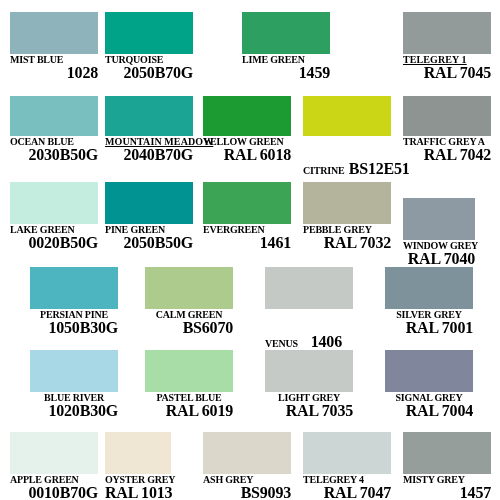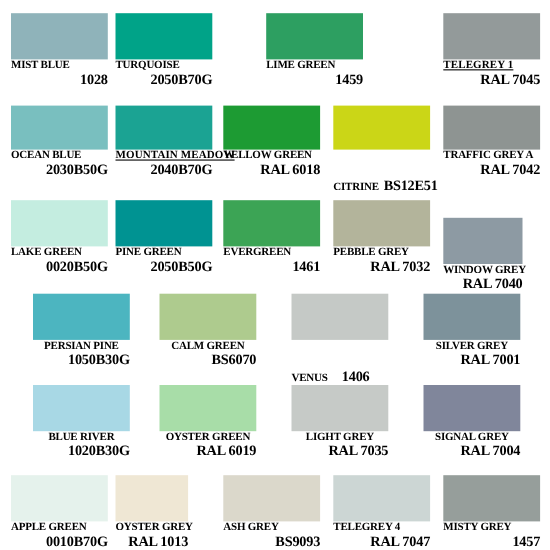--- a/index.html
+++ b/index.html
@@ -39,21 +39,21 @@
     display: block;
     text-align: left;
     white-space: nowrap;
     font-size: 10px;
     margin-top: 1px;
   }
   .swatch-code {
     display: block;
     text-align: right;
     white-space: nowrap;
-    font-size: 13px;
+    font-size: 16px;
   }
   
   .name-sm .swatch-name {
     font-size: 10px;
     letter-spacing: 0.1px;
     text-decoration: underline;
   }
   
   .inline-labels .swatch-name {
     display: inline-block;
@@ -196,21 +196,21 @@
     <div class="swatch-cell" style="left: 30px; top: 350px; width: 88px;">
       <div class="swatch-chip" title="#a8d8e5" style="height: 42px; background: rgb(168, 216, 229);"></div>
       <div class="swatch-labels center-name">
         <span class="swatch-name">BLUE RIVER</span>
         <span class="swatch-code">1020B30G</span>
       </div>
     </div>
     <div class="swatch-cell" style="left: 145px; top: 350px; width: 88px;">
       <div class="swatch-chip" title="#a8dda8" style="height: 42px; background: rgb(168, 221, 168);"></div>
       <div class="swatch-labels center-name">
-        <span class="swatch-name">OYSTER GREEN</span>
+        <span class="swatch-name">PASTEL BLUE</span>
         <span class="swatch-code">RAL 6019</span>
       </div>
     </div>
     <div class="swatch-cell" style="left: 265px; top: 350px; width: 88px;">
       <div class="swatch-chip" title="#c6cac7" style="height: 42px; background: rgb(198, 202, 199);"></div>
       <div class="swatch-labels center-name">
         <span class="swatch-name">LIGHT GREY</span>
         <span class="swatch-code">RAL 7035</span>
       </div>
     </div>

